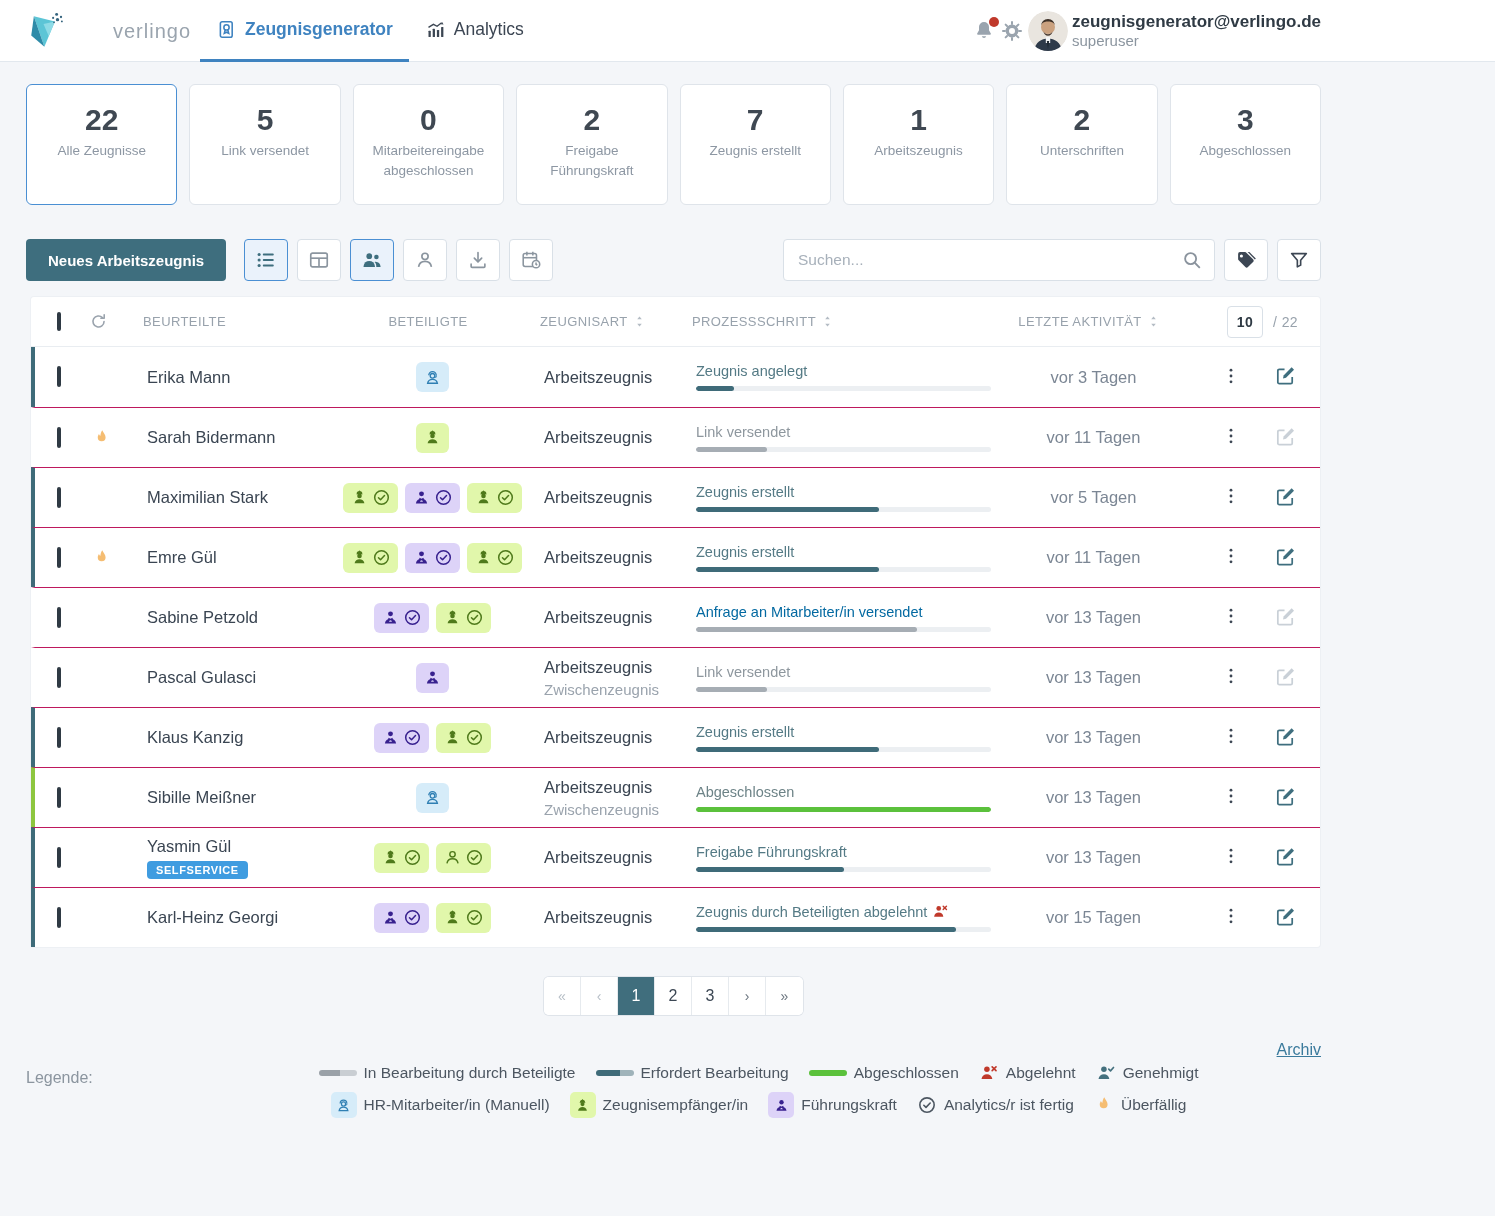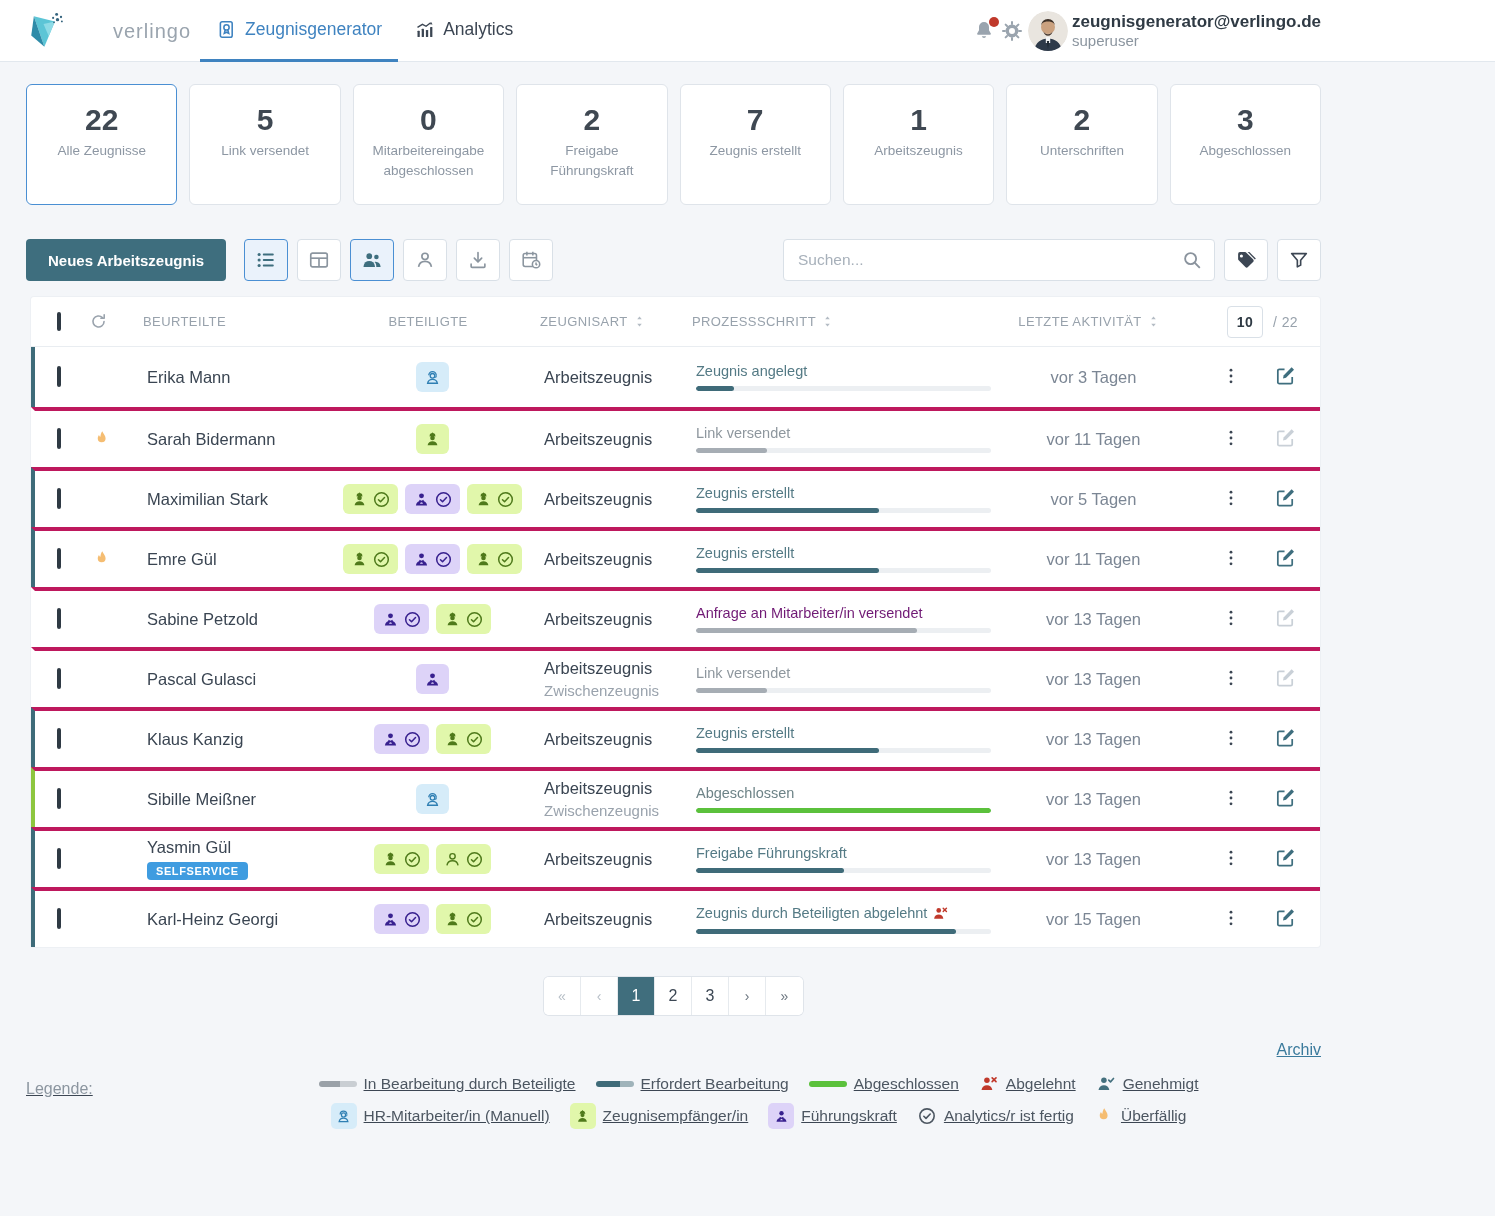--- a/index.html
+++ b/index.html
@@ -11,21 +11,21 @@
   }
   .container { width:1295px; margin-left:26px; }
 
   
   header { background:#fff; border-bottom:1px solid #e2e8ee; height:62px; }
   .h-inner { width:1295px; margin-left:26px; height:62px; display:flex; align-items:center; }
   .brand { display:flex; align-items:center; gap:6px; width:150px; }
   .brand-text { font-size:20px; color:#9aa4ae; letter-spacing:1px;margin-left:39px; }
   nav.tabs { display:flex; height:62px; margin-left:24px; }
   .tab { display:flex; align-items:center; gap:8px; padding:0 16px; font-size:17.5px; color:#3c4653; cursor:pointer; border-bottom:3px solid transparent; }
-  .tab.active { color:#3f83c0; border-bottom-color:#3f83c0; font-weight:400; }
+  .tab.active { color:#3f83c0; border-bottom-color:#3f83c0; font-weight:700; }
   .tab .ticon { width:21px; height:21px; display:inline-flex; }
   .h-right { margin-left:auto; display:flex; align-items:center; gap:4px; }
   .hbtn { position:relative; width:24px; height:24px; color:#9aa4ae; cursor:pointer; }
   .hbtn svg { width:100%; height:100%; }
   .bell-dot { position:absolute; top:-2px; right:-3px; width:10px; height:10px; background:#c0392b; border-radius:50%; }
   .avatar { width:40px; height:40px; border-radius:50%; overflow:hidden; flex:0 0 auto; cursor:pointer; }
   .userbox { line-height:1.25; }
   .user-email { font-size:17px; font-weight:bold; color:#2f3a44; }
   .user-role { font-size:15px; color:#8b959f; }
 
@@ -62,21 +62,21 @@
   .c6 { width:310px; flex:0 0 auto; padding-left:9px; }
   .c7 { width:193px; flex:0 0 auto; text-align:center; }
   .c8 { flex:1; display:flex; align-items:center; justify-content:flex-end; padding-right:22px; gap:10px; }
   .checkbox { width:17px; height:17px; border:2px solid #2f3a44; border-radius:3px; background:#fff; cursor:pointer; }
   .refresh { width:19px; height:19px; color:#9aa3ad; cursor:pointer; }
   .sort { width:15px; height:15px; color:#b4bcc4; vertical-align:-3px; margin-left:4px; cursor:pointer; display:inline-block; }
   .hcell-flex { display:flex; align-items:center; }
   .pagesize { width:36px; height:32px; border:1px solid #d9e0e7; border-radius:4px; display:flex; align-items:center; justify-content:center; font-size:14px; font-weight:bold; color:#2f3a44; background:#fff; cursor:pointer; }
   .ptotal { color:#98a2ac; font-size:14px; }
 
-  .trow { min-height:60px; border-top:4px solid #be185d; border-left:4px solid transparent; padding:6px 0; }
+  .trow { min-height:60px; border-top:1px solid #be185d; border-left:4px solid transparent; padding:6px 0; }
   .trow:first-child { border-top:none; }
   .trow.strip-teal { border-left-color:#3e6b79; }
   .trow.strip-green { border-left-color:#8dc63f; }
   .trow .c1 { padding-left:22px; }
   .name { font-size:16.5px; color:#3a4552; cursor:pointer; }
   .ssbadge { display:inline-block; margin-top:5px; background:#3f9ce0; color:#fff; font-size:11px; font-weight:bold; letter-spacing:.6px; padding:3px 9px; border-radius:4px; }
   .badge { display:inline-flex; align-items:center; gap:3px; height:30px; padding:0 7px; border-radius:6px; }
   .badge svg { width:19px; height:19px; }
   .ztype { font-size:16.5px; color:#3a4552; }
   .ztype-sub { font-size:15px; color:#9aa3ad; margin-top:4px; }
@@ -96,21 +96,21 @@
   .pagination { display:flex; border-radius:5px; overflow:hidden; box-shadow:0 0 0 1px #dfe4ea; background:#fff; }
   .pbtn { width:37px; height:38px; display:flex; align-items:center; justify-content:center; font-size:16px; color:#3c4754; border-right:1px solid #e6eaee; cursor:pointer; background:#fff; }
   .pbtn:last-child { border-right:none; }
   .pbtn.muted { color:#b6bec6; font-size:14px; }
   .pbtn.arrow { color:#6a747e; font-size:14px; }
   .pbtn.active { background:#406e7d; color:#fff; }
 
   
   .archive { text-align:right; margin-top:26px; }
   .archive a { color:#3a7a9c; font-size:16px; }
-  .legend { margin-top:15px; display:flex;text-decoration:underline; }
+  .legend { margin-top:4px; display:flex; }
   .legend-title { font-size:16px; color:#8b959f; width:170px; padding-top:6px; }
   .legend-lines { flex:1; display:flex; flex-direction:column; align-items:center; gap:9px; }
   .legend-line { display:flex; align-items:center; gap:20px; flex-wrap:nowrap; }
   .litem { display:inline-flex; align-items:center; gap:7px; font-size:15.5px; color:#4c5661; }
   .lbar { width:38px; height:6px; border-radius:3px; }
   .licon { width:20px; height:20px; display:inline-flex; }
   .lbadge { width:26px; height:26px; border-radius:5px; display:inline-flex; align-items:center; justify-content:center; }
   .lbadge svg { width:17px; height:17px; }
 </style>
 </head>
@@ -640,21 +640,21 @@
                   <circle cx="12" cy="12" r="8.6"></circle>
                   <path d="M8.2 12.3l2.6 2.6 5-5.3" stroke-linecap="round" stroke-linejoin="round"></path>
                 </svg>
               </span>
             </span>
           </div>
           <div class="c5">
             <div class="ztype">Arbeitszeugnis</div>
           </div>
           <div class="c6">
-            <div class="step-label" style="color: #701a75;">
+            <div class="step-label" style="color: #0369a1;">
               <span>Anfrage an Mitarbeiter/in versendet</span>
             </div>
             <div class="bar">
               <div class="bar-fill" style="width: 75%; background: rgb(166, 173, 180);"></div>
             </div>
           </div>
           <div class="c7"><span class="activity">vor 13 Tagen</span></div>
           <div class="c8">
             <button class="act-btn"><svg viewBox="0 0 24 24" fill="currentColor">
                 <circle cx="12" cy="5" r="1.7"></circle>

